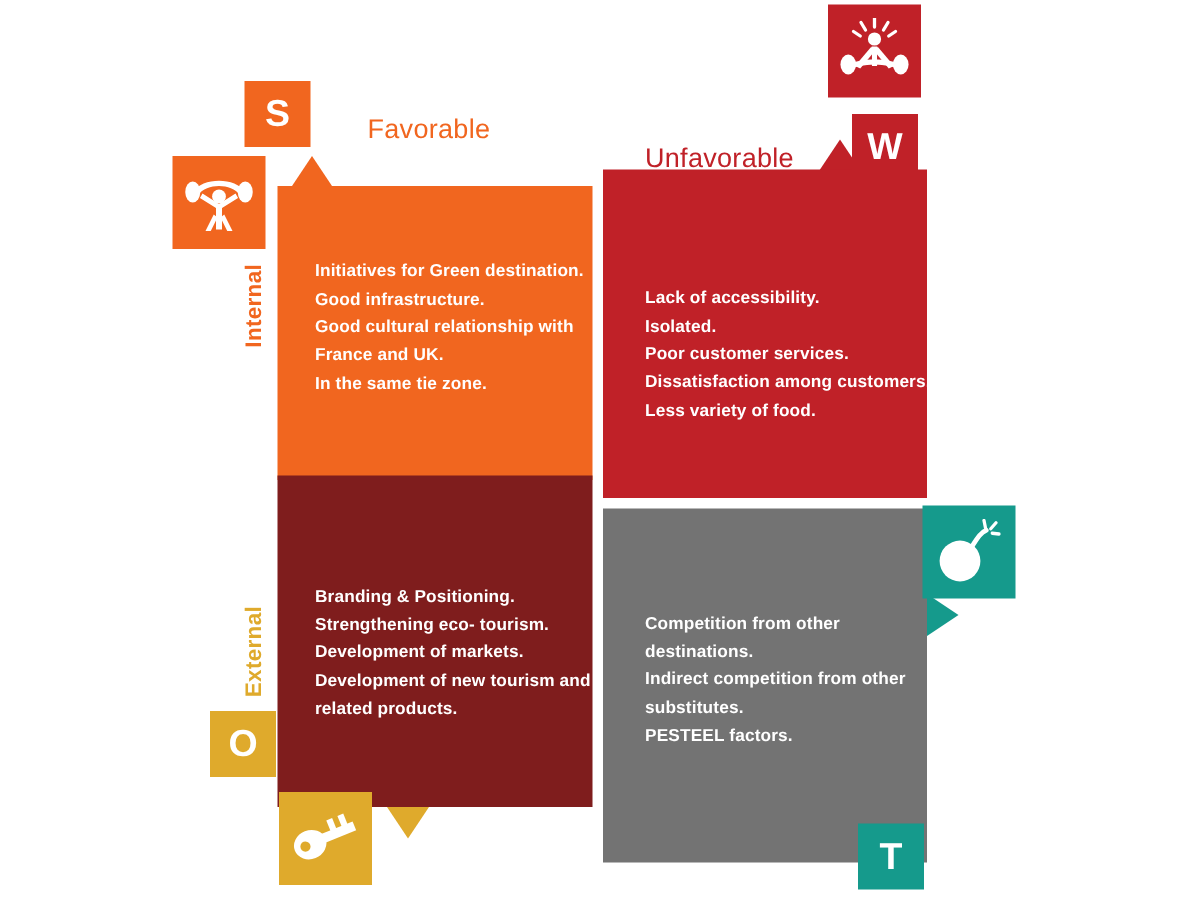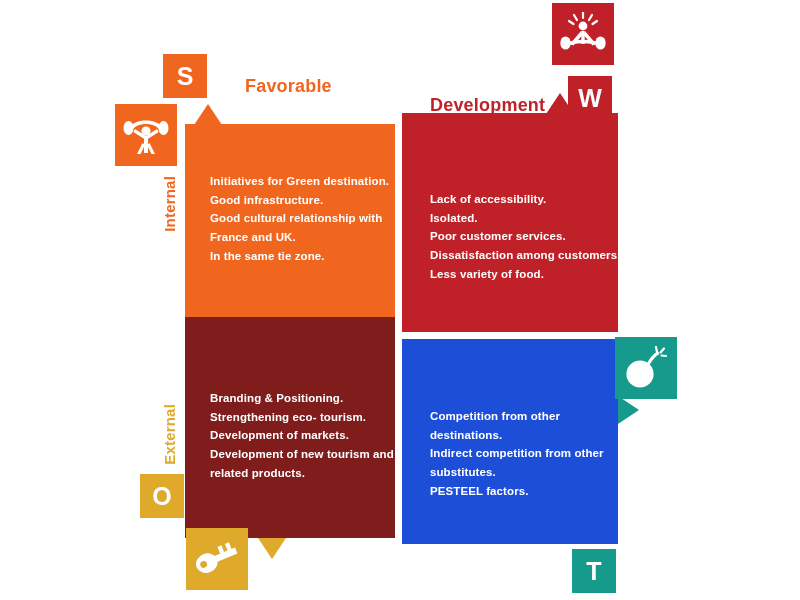--- a/index.html
+++ b/index.html
@@ -27,21 +27,21 @@
     font-weight: bold;
     font-size: 11.5px;
     line-height: 1.62;
     white-space: pre-line;
     letter-spacing: 0.1px;
   }
 
   #panel-strengths  { left:185px; top:124px; width:210px; height:196px; background:#f1661f; }
   #panel-weaknesses { left:402px; top:113px; width:216px; height:219px; background:#c02128; }
   #panel-opportunities { left:185px; top:317px; width:210px; height:221px; background:#7f1d1d; }
-  #panel-threats    { left:402px; top:339px; width:216px; height:205px; background:#1d4ed8; }
+  #panel-threats    { left:402px; top:339px; width:216px; height:236px; background:#737373; }
 
   
   .arrow {
     position: absolute;
     width: 0;
     height: 0;
   }
   
   #arrow-strengths {
     left: 194px; top: 104px;
@@ -99,21 +99,21 @@
     justify-content: center;
   }
   #icon-strength  { left:115px; top:104px; background:#f1661f; }
   #icon-weakness  { left:552px; top:3px;   background:#c02128; }
   #icon-opportunity { left:186px; top:528px; background:#dfaa2c; }
   #icon-threat    { left:615px; top:337px; background:#159a8c; }
 
   
   .axis-h {
     position: absolute;
-    font-weight: bold;
+    font-weight: normal;
     font-size: 18px;
     letter-spacing: 0.2px;
     text-align: right;
   }
   #label-favorable   { left:245px; top:76px;  color:#f1661f; }
   #label-unfavorable { left:430px; top:95px;  color:#c02128; }
 
   .axis-v {
     position: absolute;
     font-weight: bold;
@@ -129,21 +129,21 @@
   .txt-weaknesses    { left:28px; top:77px;  width:196px; }
   .txt-opportunities { left:25px; top:72px;  width:190px; }
   .txt-threats       { left:28px; top:68px;  width:184px; }
 </style>
 </head>
 <body>
 
 <div id="canvas">
 
   <div class="axis-h" id="label-favorable">Favorable</div>
-  <div class="axis-h" id="label-unfavorable">Development</div>
+  <div class="axis-h" id="label-unfavorable">Unfavorable</div>
   <div class="axis-v" id="label-internal">Internal</div>
   <div class="axis-v" id="label-external">External</div>
 
   <div class="arrow" id="arrow-strengths"></div>
   <div class="arrow" id="arrow-weaknesses"></div>
   <div class="arrow" id="arrow-opportunities"></div>
   <div class="arrow" id="arrow-threats"></div>
 
   <div class="panel" id="panel-weaknesses">
     <div class="panel-body txt-weaknesses">Lack of accessibility.

